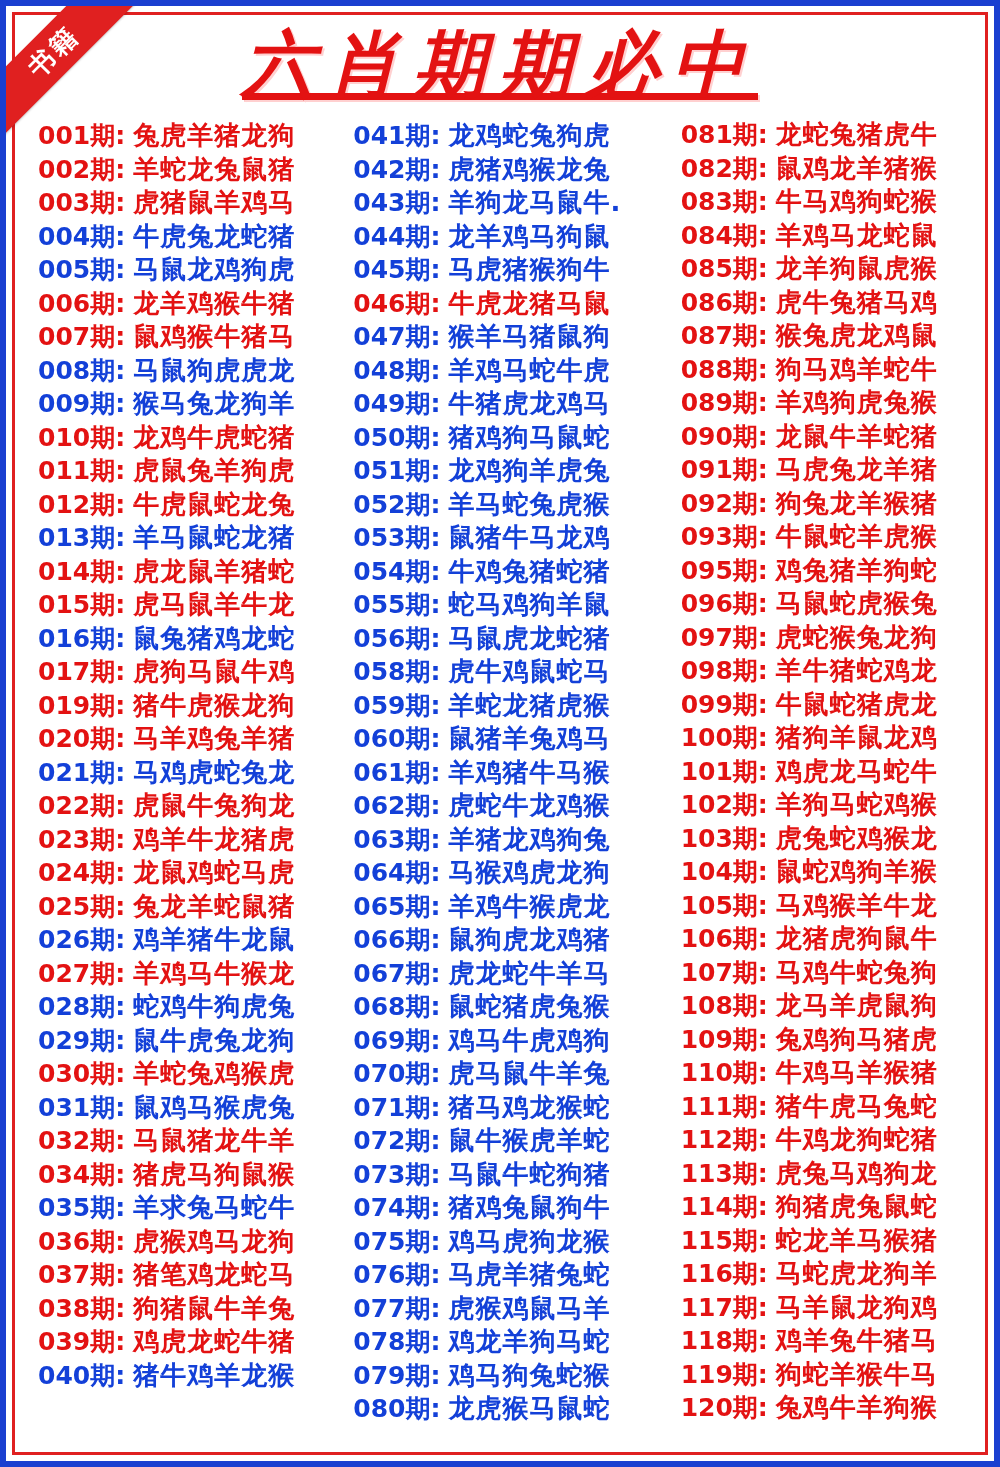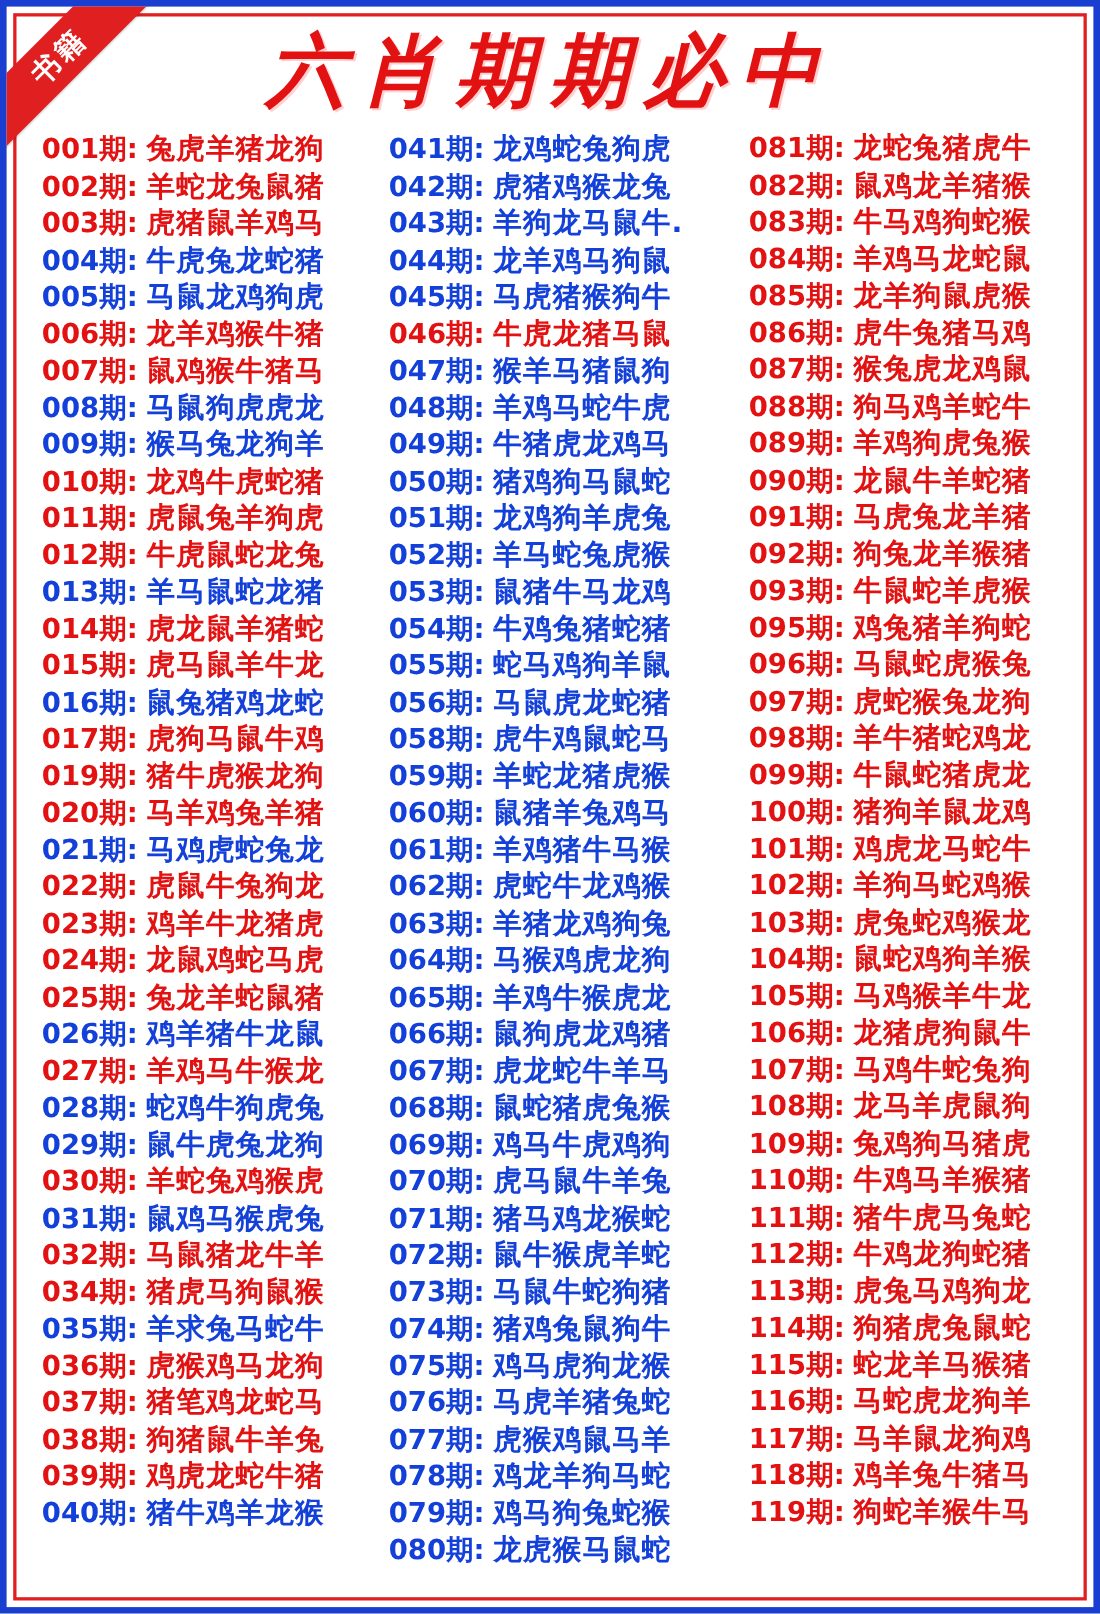--- a/index.html
+++ b/index.html
@@ -49,20 +49,21 @@
   .title{
     display:inline-block;
     font-family:"DejaVu Serif","Liberation Serif",serif;
     font-size:72px;
     font-weight:bold;
     font-style:italic;
     color:#e31212;
     letter-spacing:14px;
     line-height:88px;
     text-shadow:2px 2px 0 #ffd0d0;
+    text-decoration:underline;
   }
   .columns{
     position:absolute;
     left:18px;right:18px;
     top:112px;bottom:10px;
     display:flex;
     gap:6px;
   }
   .col{
     flex:1 1 0;
@@ -566,15 +567,19 @@
           <span class="val red">马羊鼠龙狗鸡</span>
         </div>
         <div class="row">
           <span class="lbl red">118期:</span>
           <span class="val red">鸡羊兔牛猪马</span>
         </div>
         <div class="row">
           <span class="lbl red">119期:</span>
           <span class="val red">狗蛇羊猴牛马</span>
         </div>
+        <div class="row">
+          <span class="lbl red">120期:</span>
+          <span class="val red">兔鸡牛羊狗猴</span>
+        </div>
       </div>
   </div>
 </div>
 
 </body></html>

